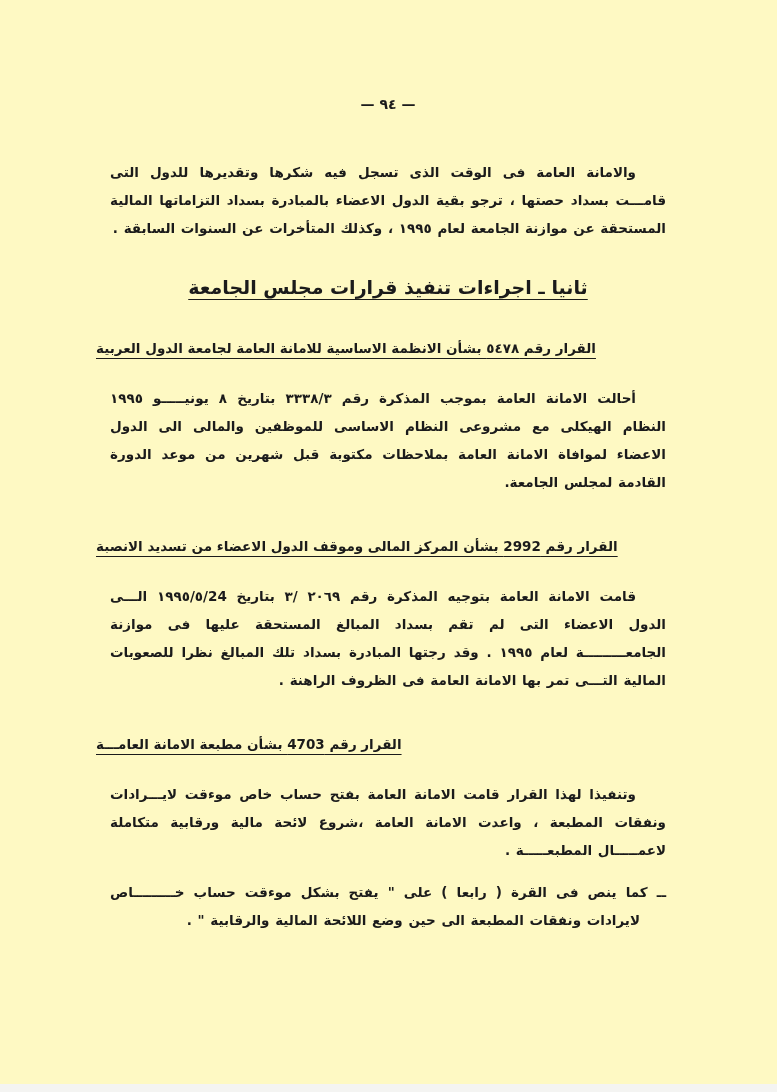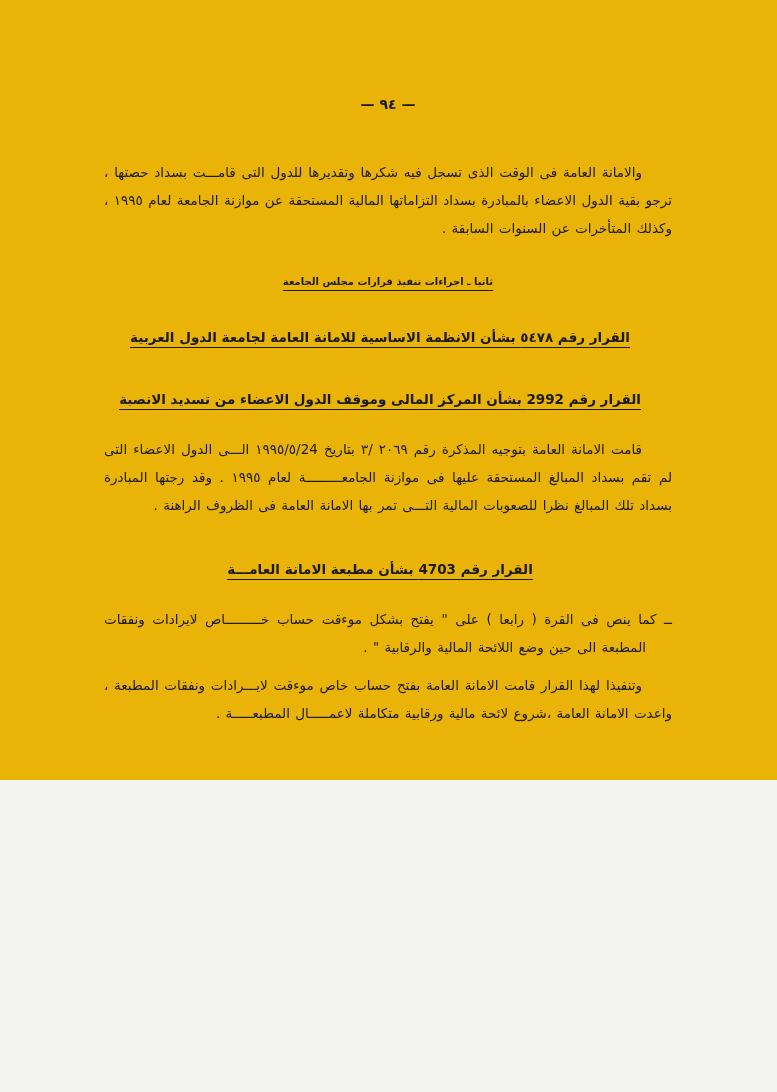--- a/index.html
+++ b/index.html
@@ -3,67 +3,67 @@
   <meta charset="utf-8">
   <style>
     html, body {
       margin: 0;
       padding: 0;
       background: #f4f4f2;
     }
     .page {
       position: relative;
       width: 777px;
-      height: 780px;
+      height: 1084px;
       margin: 0 auto;
-      background: #eab308;
+      background: #fef9c3;
       color: #1b1b1b;
       font-family: "DejaVu Sans", sans-serif;
       overflow: hidden;
       box-sizing: border-box;
     }
     .content {
       position: absolute;
       top: 96px;
       right: 97px;
       width: 584px;
       direction: rtl;
     }
     .page-number {
       text-align: center;
       font-size: 14px;
       font-weight: bold;
       letter-spacing: 3px;
       margin: 0 0 46px 0;
     }
     .para {
-      margin: 8px;
+      margin: 14px;
       font-size: 13.5px;
-      font-weight: normal;
+      font-weight: bold;
       line-height: 28px;
       text-align: justify;
       text-align-last: right;
       word-spacing: 1px;
     }
     .body-indent {
       text-indent: 30px;
     }
     .section-heading {
       margin: 34px 0 0 0;
-      font-size: 10px;
+      font-size: 19px;
       font-weight: bold;
       text-align: center;
       text-decoration: underline;
       text-underline-offset: 5px;
     }
     .decision-heading {
       margin: 38px 16px 24px 0;
       font-size: 13.5px;
       font-weight: bold;
-      text-align: center;
+      text-align: left;
       text-decoration: underline;
       text-underline-offset: 5px;
       line-height: 24px;
     }
     .intro-block {
       margin-bottom: 0;
     }
     .bullet {
       padding-right: 26px;
       text-indent: -26px;
@@ -83,27 +83,28 @@
   <div class="content">
 
     <div class="page-number">—  ٩٤  —</div>
 
     <p class="para body-indent intro-block">والامانة العامة فى الوقت الذى تسجل فيه شكرها وتقديرها للدول التى قامـــت بسداد حصتها ، ترجو بقية الدول الاعضاء بالمبادرة بسداد التزاماتها المالية المستحقة عن موازنة الجامعة لعام ١٩٩٥ ، وكذلك المتأخرات عن السنوات السابقة .</p>
 
     <h2 class="section-heading">ثانيا ـ اجراءات تنفيذ قرارات مجلس الجامعة</h2>
 
     <section>
       <h3 class="decision-heading">القرار رقم ٥٤٧٨ بشأن الانظمة الاساسية للامانة العامة لجامعة الدول العربية</h3>
+      <p class="para body-indent">أحالت الامانة العامة بموجب المذكرة رقم ٣٣٣٨/٣ بتاريخ ٨ يونيـــــو ١٩٩٥ النظام الهيكلى مع مشروعى النظام الاساسى للموظفين والمالى الى الدول الاعضاء لموافاة الامانة العامة بملاحظات مكتوبة قبل شهرين من موعد الدورة القادمة لمجلس الجامعة.</p>
     </section>
 
     <section>
       <h3 class="decision-heading">القرار رقم 2992 بشأن المركز المالى وموقف الدول الاعضاء  من تسديد الانصبة</h3>
       <p class="para body-indent">قامت الامانة العامة بتوجيه المذكرة رقم ٢٠٦٩ /٣ بتاريخ ١٩٩٥/٥/24  الـــى الدول الاعضاء التى لم تقم بسداد المبالغ المستحقة عليها فى موازنة الجامعـــــــــة لعام ١٩٩٥ .  وقد رجتها المبادرة بسداد تلك المبالغ نظرا للصعوبات المالية التـــى تمر بها الامانة العامة فى الظروف الراهنة .</p>
     </section>
 
     <section>
       <h3 class="decision-heading">القرار رقم 4703 بشأن مطبعة الامانة العامـــة</h3>
+      <p class="para body-indent closing">وتنفيذا لهذا القرار قامت الامانة العامة بفتح حساب خاص موءقت لايـــرادات ونفقات المطبعة ، واعدت الامانة العامة ،شروع لائحة مالية ورقابية متكاملة لاعمـــــال المطبعـــــة .</p>
       <p class="para bullet">ــ  كما ينص فى القرة ( رابعا )  على " يفتح بشكل موءقت حساب خـــــــــاص لايرادات ونفقات المطبعة الى حين وضع اللائحة المالية والرقابية " .</p>
-      <p class="para body-indent closing">وتنفيذا لهذا القرار قامت الامانة العامة بفتح حساب خاص موءقت لايـــرادات ونفقات المطبعة ، واعدت الامانة العامة ،شروع لائحة مالية ورقابية متكاملة لاعمـــــال المطبعـــــة .</p>
     </section>
 
   </div>
 </div>
 
 </body></html>

